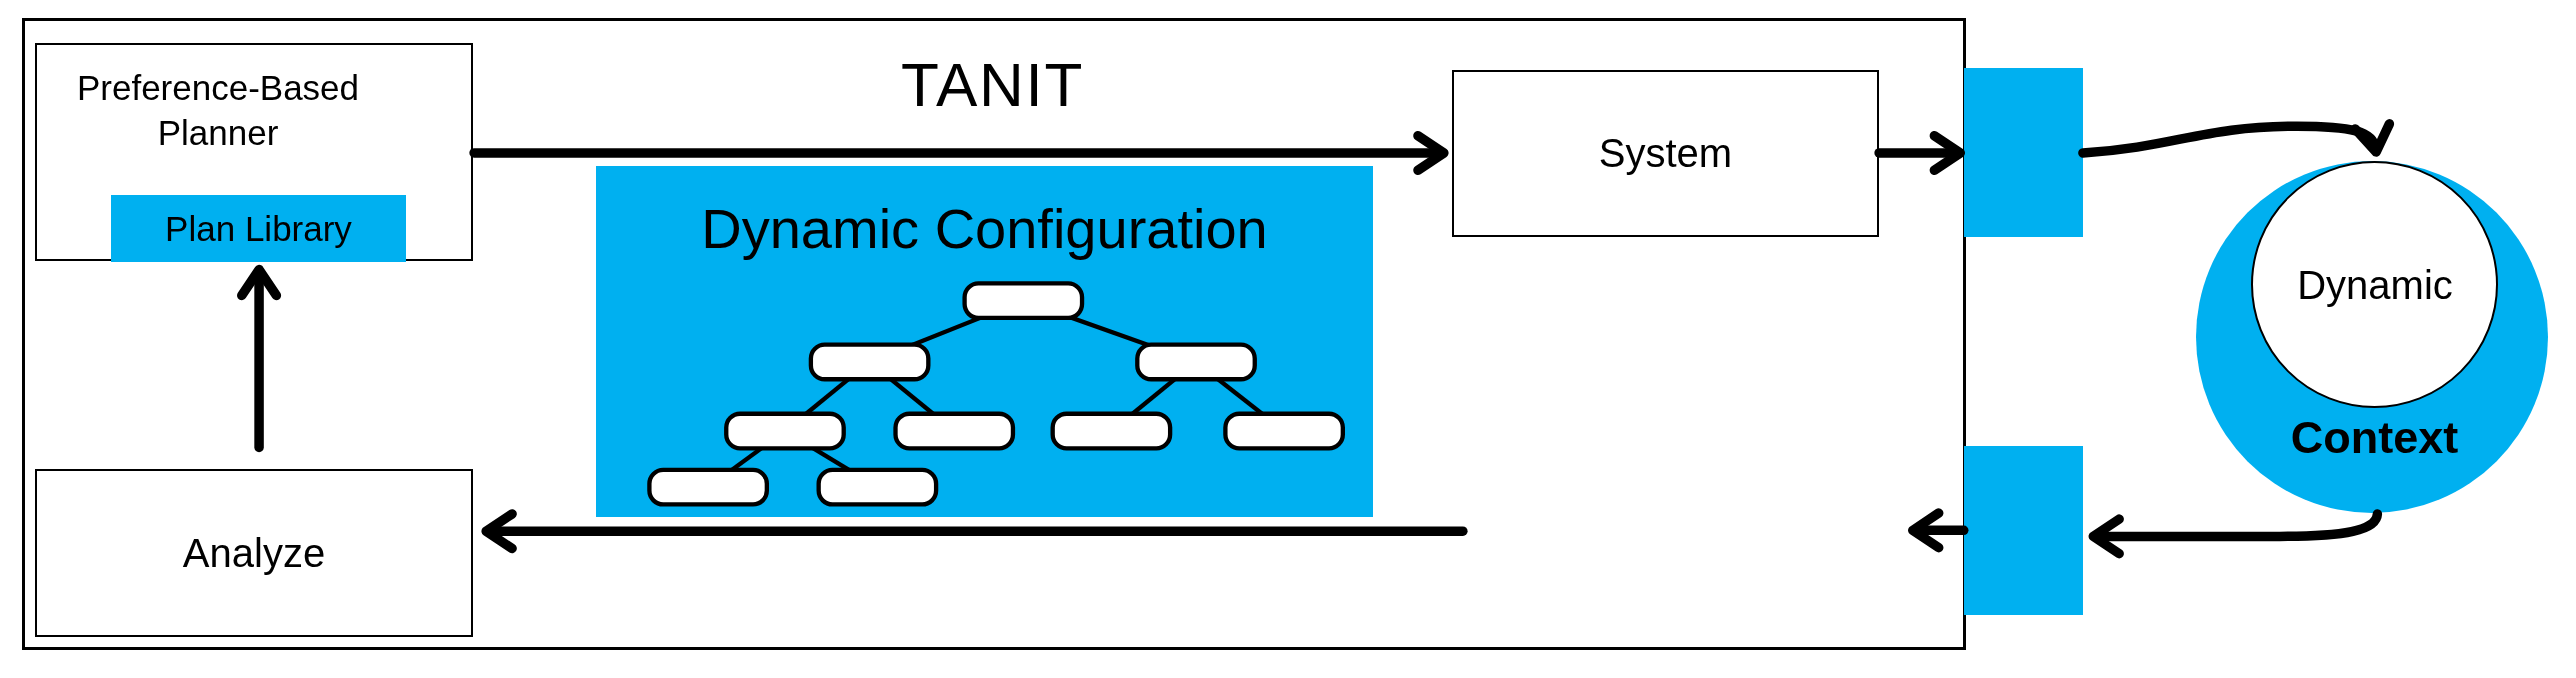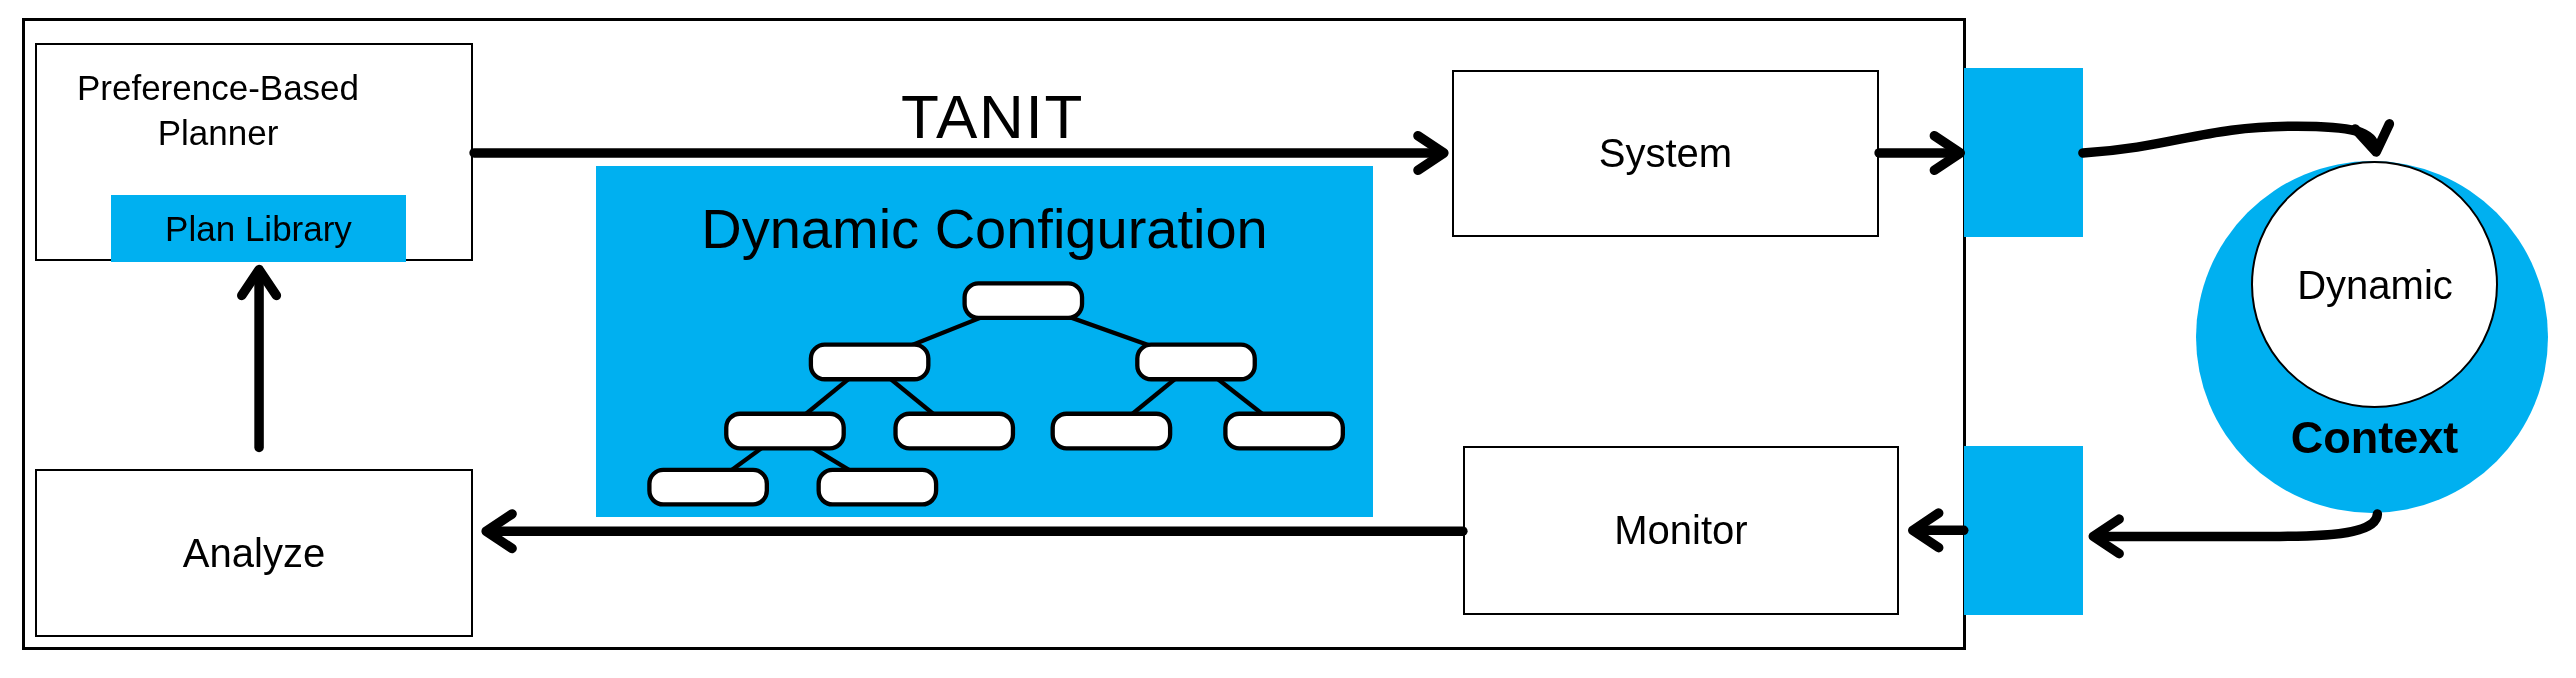--- a/index.html
+++ b/index.html
@@ -9,21 +9,21 @@
     background:#ffffff;
     font-family:"Liberation Sans", sans-serif;
     color:#000;
     overflow:hidden;
   }
   .abs{position:absolute;box-sizing:border-box;}
   .center{display:flex;align-items:center;justify-content:center;text-align:center;}
   .box{border:2.6px solid #000;background:#fff;}
   .label{white-space:pre-line;line-height:1.25;}
   #outer-frame{left:21.6px;top:18px;width:1944px;height:632px;border:3.5px solid #000;background:#fff;}
-  #tanit-title{left:820px;top:50px;width:345px;height:69px;font-size:62px;font-weight:400;letter-spacing:1.7px;margin-top:32px;}
+  #tanit-title{left:820px;top:50px;width:345px;height:69px;font-size:62px;font-weight:400;letter-spacing:1.7px;}
   #planner-box{left:35px;top:43px;width:438px;height:218px;}
   #planner-label{left:35px;top:62px;width:366px;height:95px;font-size:35px;line-height:45px;}
   #plan-library-box{left:111px;top:195px;width:295px;height:67px;background:#00b0f0;}
   #plan-library-box .inner{width:100%;height:100%;font-size:35px;}
   #execute-box{left:1452px;top:70px;width:427px;height:167px;}
   #execute-box .inner,#monitor-box .inner,#analyze-box .inner{width:100%;height:100%;font-size:40px;}
   #monitor-box{left:1463px;top:446px;width:436px;height:169px;}
   #analyze-box{left:35px;top:469px;width:438px;height:168px;}
   #dynamic-config-box{left:596px;top:166px;width:777px;height:351px;background:#00b0f0;}
   #dynamic-config-label{left:596px;top:181px;width:777px;height:95px;font-size:56px;}
@@ -50,23 +50,20 @@
 
   <div id="planner-box" class="abs box"></div>
   <div id="planner-label" class="abs center label">Preference-Based
 Planner</div>
   <div id="plan-library-box" class="abs">
     <div class="inner center">Plan Library</div>
   </div>
 
   <div id="execute-box" class="abs box">
     <div class="inner center">System</div>
-  </div>
-  <div id="monitor-box" class="abs box">
-    <div class="inner center">Monitor</div>
   </div>
   <div id="analyze-box" class="abs box">
     <div class="inner center">Analyze</div>
   </div>
 
   <div id="port-top" class="abs port"></div>
   <div id="port-bottom" class="abs port"></div>
 
   <div id="context-circle" class="abs"></div>
   <div id="system-circle" class="abs"></div>

